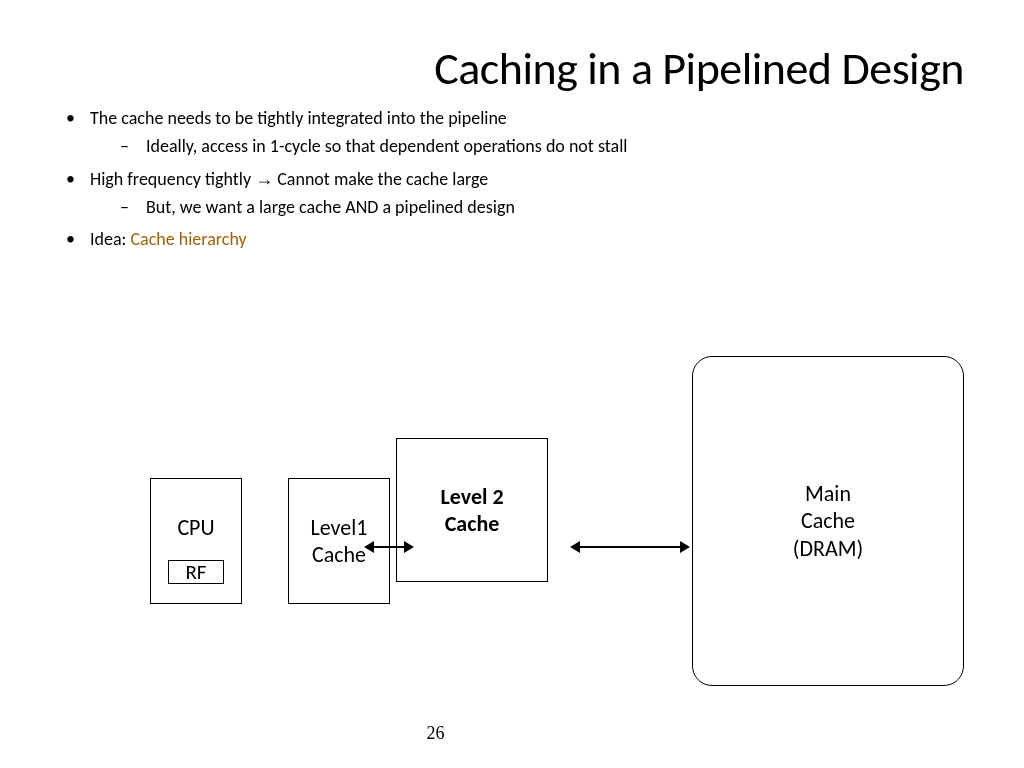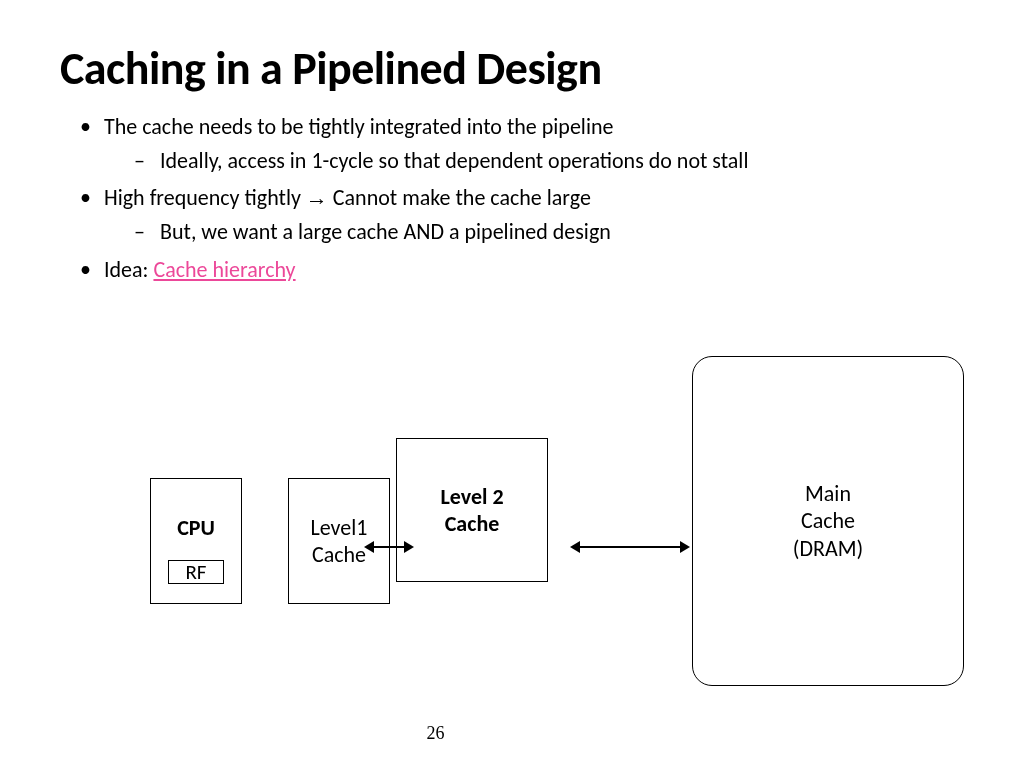--- a/index.html
+++ b/index.html
@@ -11,30 +11,31 @@
     color: #000;
   }
   .slide {
     position: relative;
     width: 1024px; height: 768px;
     padding: 40px 60px 0 60px;
   }
   h1.title {
     margin: 0 0 10px 0;
     font-size: 46px;
-    font-weight: 700;
+    font-weight: 400;
     letter-spacing: -0.5px;
+    text-align: right;
   }
-  ul.top { list-style: none; padding: 0; margin: 16px; font-size: 22px; line-height: 1.35; }
+  ul.top { list-style: none; padding: 0; margin: 2px; font-size: 18px; line-height: 1.35; }
   ul.top > li { position: relative; padding-left: 28px; margin: 4px 0; }
   ul.top > li::before { content: "•"; position: absolute; left: 4px; top: 0; }
   ul.sub { list-style: none; padding: 0; margin: 4px 0 8px 0; }
   ul.sub > li { position: relative; padding-left: 56px; margin: 2px 0; }
   ul.sub > li::before { content: "–"; position: absolute; left: 30px; top: 0; }
-  .blue { color: #ec4899; text-decoration: underline; }
+  .blue { color: #a16207; }
   .arrow-char { font-family: "Arial", sans-serif; }
 
   .diagram {
     position: absolute;
     left: 0; top: 0;
     width: 1024px; height: 768px;
     pointer-events: none;
   }
   .box {
     position: absolute;
@@ -112,21 +113,21 @@
         </li>
       </ul>
     </li>
     <li>
       <span>Idea: </span><span class="blue">Cache hierarchy</span>
     </li>
   </ul>
 
   <div class="diagram">
     <div class="box cpu-box">
-      <span style="margin-top:-26px;font-weight:bold;">CPU</span>
+      <span style="margin-top:-26px;">CPU</span>
     </div>
     <div class="rf-box">
       <span>RF</span>
     </div>
 
     <div class="box l1-box">
       <span>Level1</span>
       <span>Cache</span>
     </div>
 

